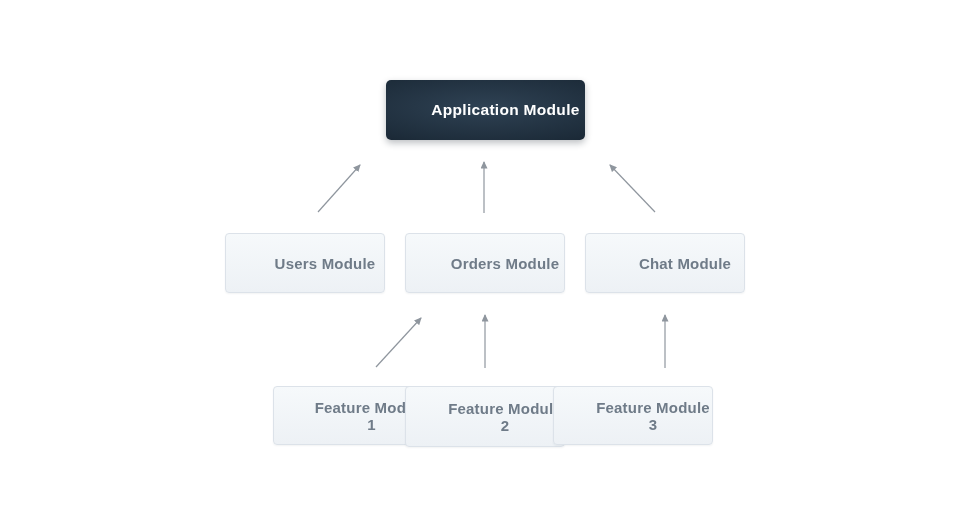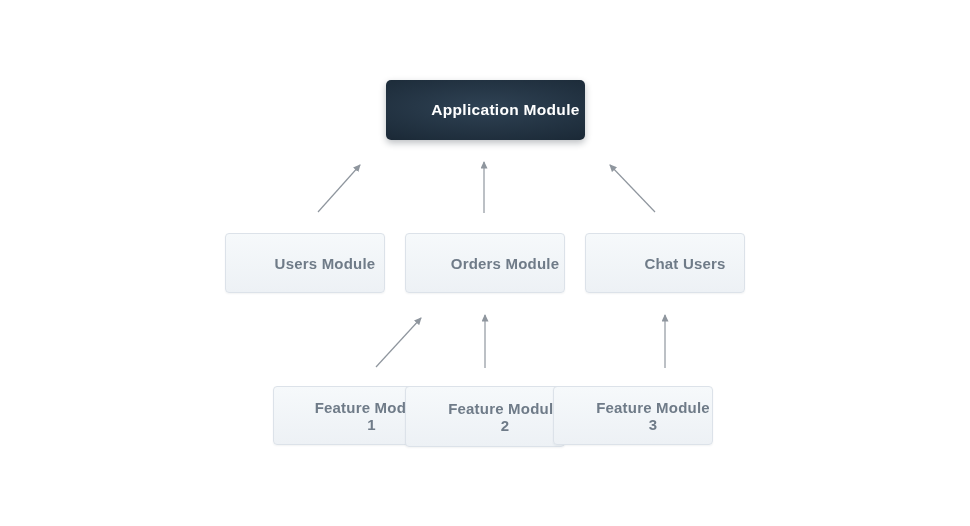--- a/index.html
+++ b/index.html
@@ -88,21 +88,21 @@
 
   <div class="node light" id="node-orders">
     <span class="node-label">Orders Module</span>
   </div>
 
   <div class="node light" id="node-users">
     <span class="node-label">Users Module</span>
   </div>
 
   <div class="node light" id="node-chat">
-    <span class="node-label">Chat Users</span>
+    <span class="node-label">Chat Module</span>
   </div>
 
   <div class="node light" id="node-feature1">
     <span class="node-label">Feature Module 1</span>
   </div>
 
   <div class="node light" id="node-feature2">
     <span class="node-label">Feature Module 2</span>
   </div>
 

